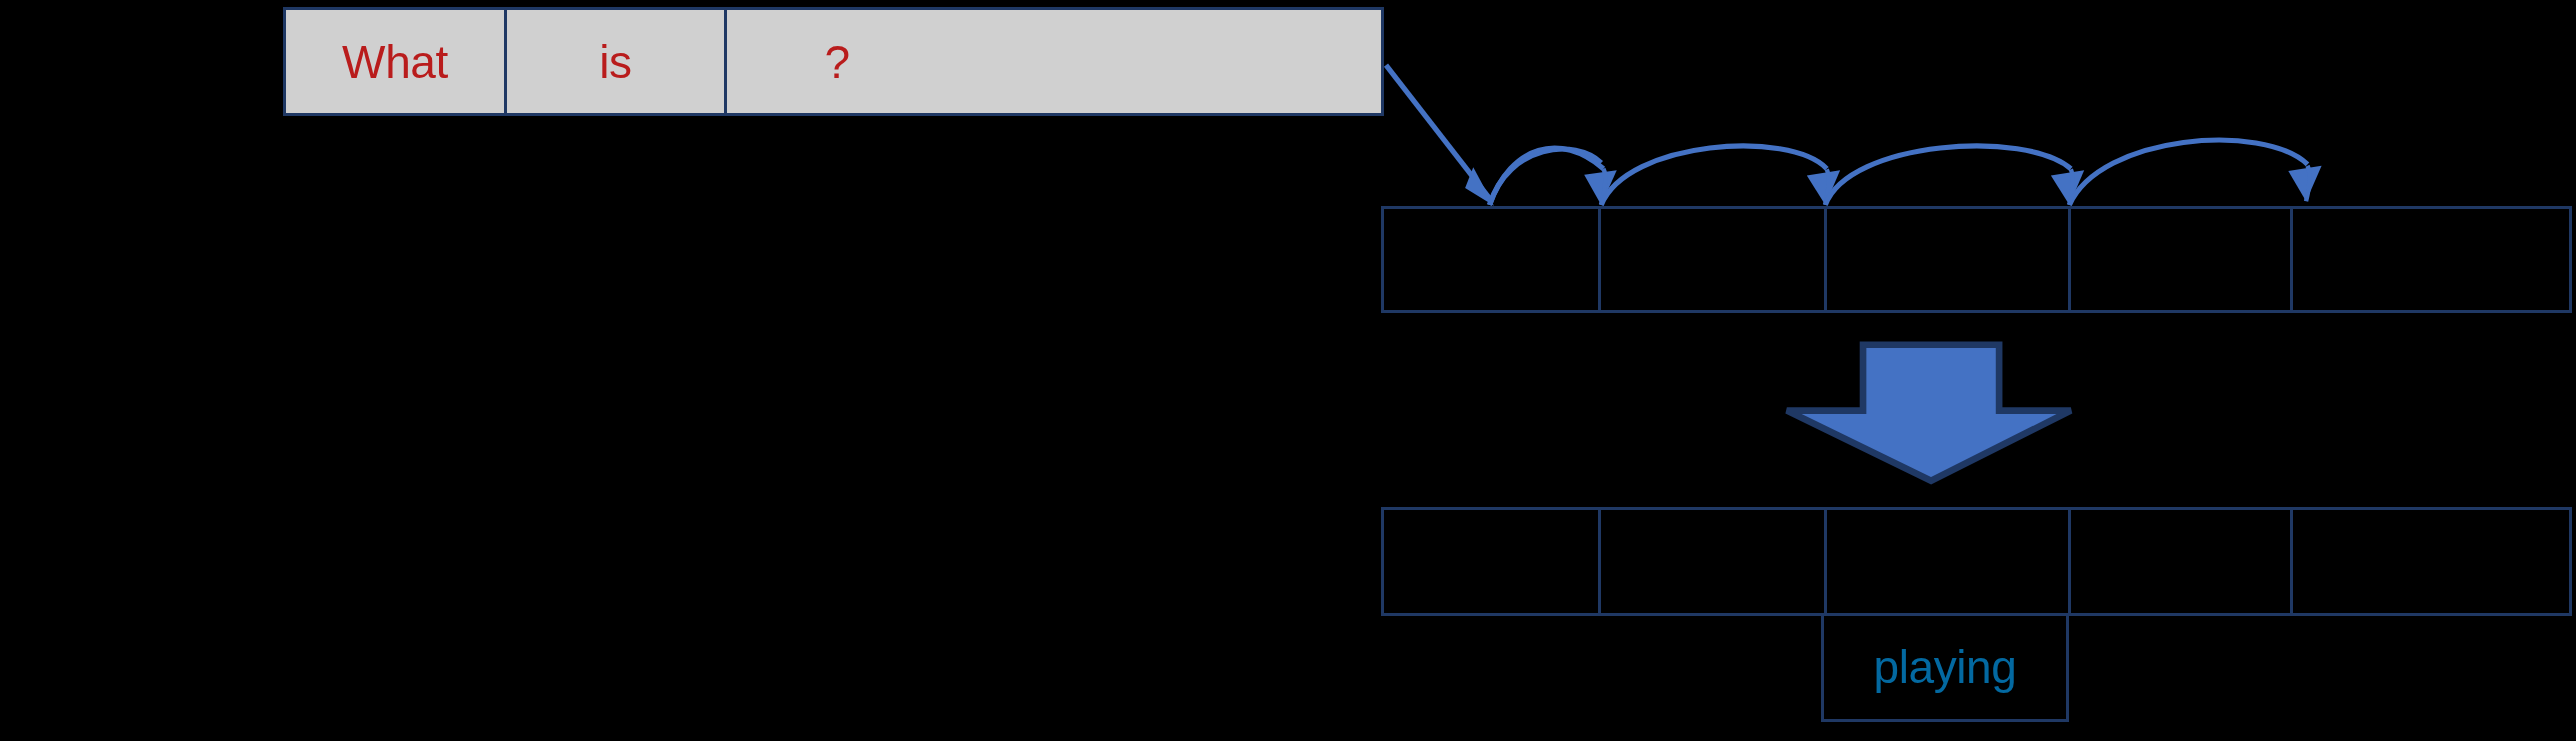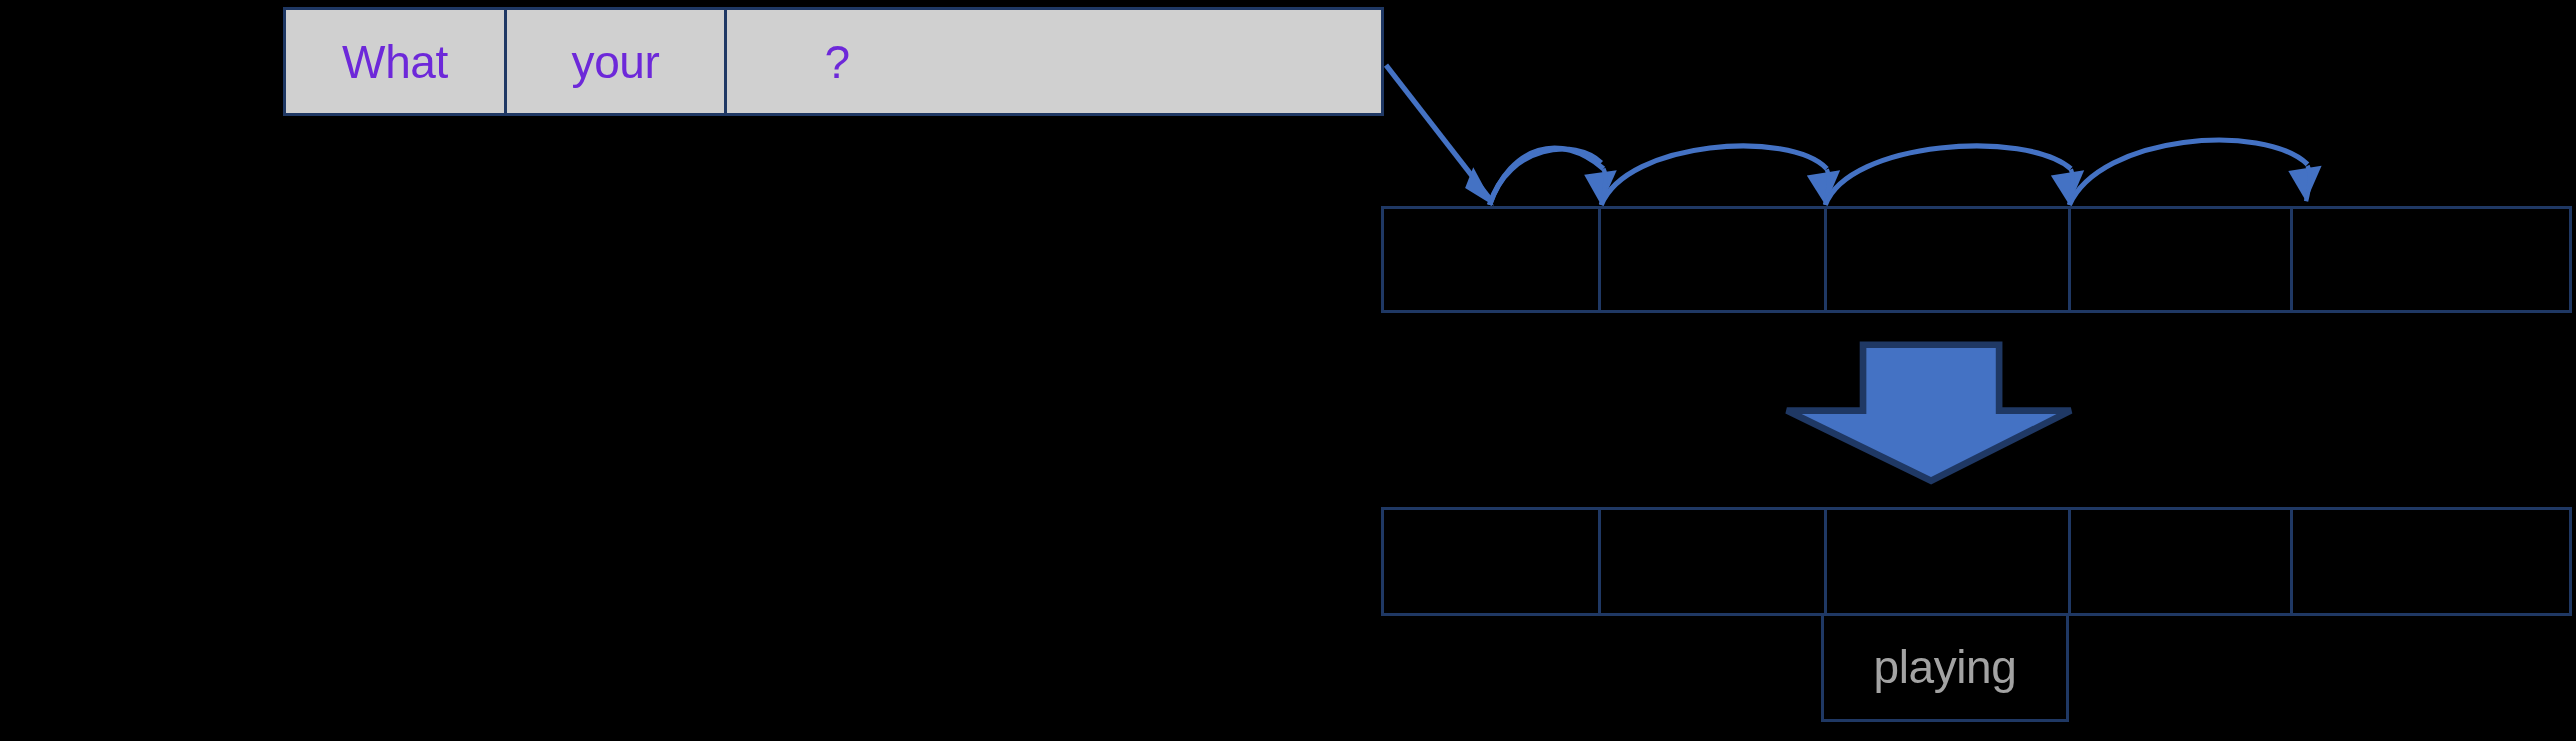--- a/index.html
+++ b/index.html
@@ -43,21 +43,21 @@
   
   #source-row {
     left: 283px;
     top: 7.4px;
     width: 1101px;
     height: 109px;
     background: #D0D0D0;
   }
   #source-row .grid-cell {
     background: #D0D0D0;
-    color: #6d28d9;
+    color: #b91c1c;
     font-size: 46px;
     line-height: 1;
     letter-spacing: -0.4px;
   }
 
   
   #middle-row {
     left: 1381px;
     top: 206px;
     width: 1191px;
@@ -89,21 +89,21 @@
     height: 107px;
     box-sizing: border-box;
     border: 3.7px solid #1F3864;
     border-top: none;
     display: flex;
     align-items: center;
     justify-content: center;
     background: transparent;
   }
   #output-cell .output-word {
-    color: #a3a3a3;
+    color: #0369a1;
     font-size: 46px;
     line-height: 1;
     font-weight: 400;
     letter-spacing: -0.4px;
   }
 
   
   #arrow-layer {
     position: absolute;
     left: 0;
@@ -116,21 +116,21 @@
 </head>
 <body>
 
 <div id="stage">
 
   <div class="grid-row" id="source-row">
     <div class="grid-cell" style="width:221px">
       <span>What</span>
     </div>
     <div class="grid-cell" style="width:220px">
-      <span>your</span>
+      <span>is</span>
     </div>
     <div class="grid-cell" style="width:220px">
       <span>?</span>
     </div>
   </div>
 
   <div class="grid-row" id="middle-row">
     <div class="grid-cell" style="width:217px">
       <span></span>
     </div>

